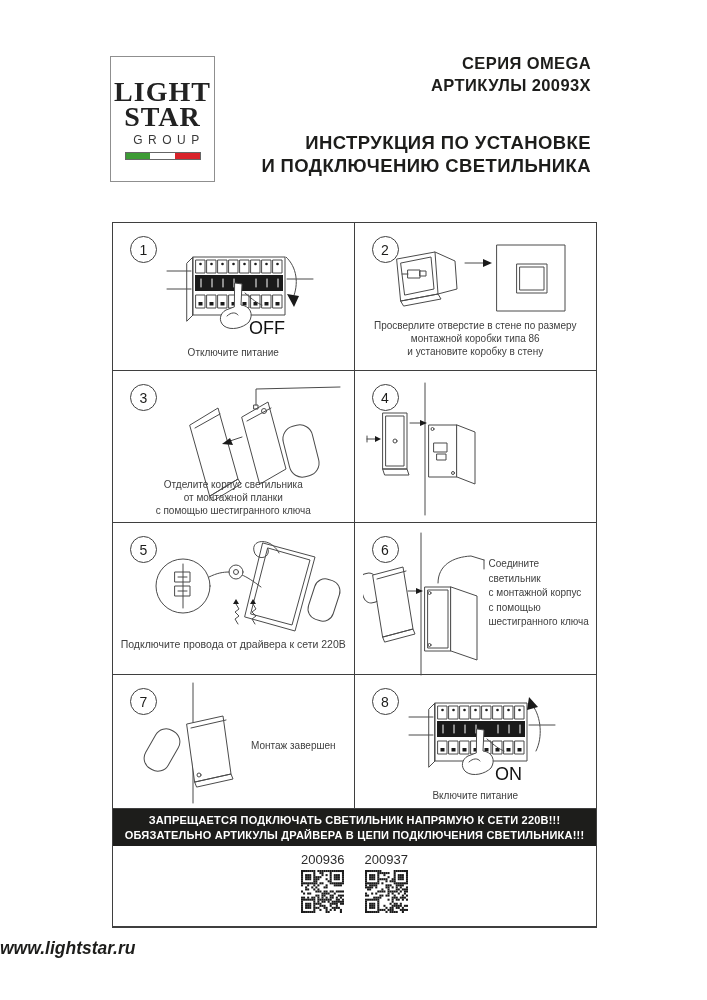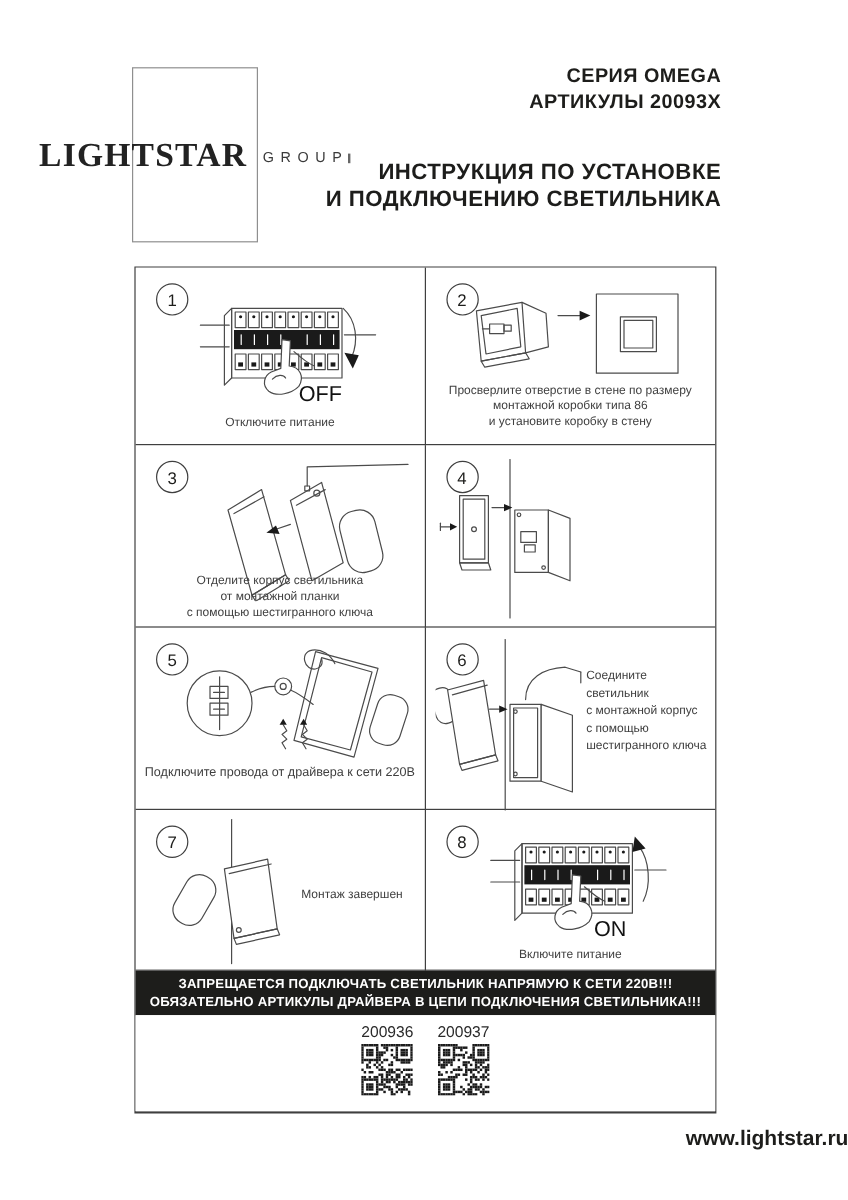--- a/index.html
+++ b/index.html
@@ -6,40 +6,40 @@
   html,body { background:#fbfbfb; }
   body {
     width:707px; height:1000px; position:relative;
     background:#ffffff;
     font-family:"Liberation Sans", sans-serif;
     color:#1d1d1b;
   }
 
   
   .logo-box {
-    position:absolute; left:110px; top:56px; width:105px; height:146px;
+    position:absolute; left:110px; top:56px; width:105px; height:126px;
     border:1px solid #8f8f8f; background:#fff;
-    display:flex; flex-direction:row; align-items:center; justify-content:center;
+    display:flex; flex-direction:column; align-items:center; justify-content:center;
   }
   .logo-word {
     font-family:"Liberation Serif", serif; font-weight:bold;
     font-size:28px; line-height:25px; letter-spacing:1px; color:#222;
   }
   .logo-group {
     font-family:"Liberation Sans", sans-serif; font-size:12px;
     letter-spacing:5.5px; color:#3a3a3a; margin:4px 0 0 13px;
   }
   .logo-flag {
     margin-top:5px; width:76px; height:8px; border:1px solid #666;
     display:flex;
   }
   .logo-flag span { flex:1 1 0; }
 
   .title-block {
-    position:absolute; right:106px; top:52px; text-align:right;
+    position:absolute; right:116px; top:52px; text-align:right;
   }
   .title-series, .title-articles {
     font-weight:bold; font-size:16.5px; line-height:22px; letter-spacing:0.4px;
   }
   .title-main {
     margin-top:36px; font-weight:bold; font-size:18.5px; line-height:22.5px;
     letter-spacing:0.4px; white-space:pre-line;margin-left:12px;
   }
 
   
@@ -93,22 +93,22 @@
     display:flex; justify-content:center; align-items:flex-start; gap:20px;
     padding-top:6px;
   }
   .qr-item { display:flex; flex-direction:column; align-items:center; }
   .qr-label { font-size:13px; color:#2a2a2a; margin-bottom:3px; }
   .qr-svg { width:43px; height:43px; }
   .qr-svg rect { fill:#1a1a1a; }
 
   
   .footer {
-    position:absolute; left:0; right:0; top:938px; text-align:right;
-    font-weight:bold; font-size:17.5px; color:#1d1d1b;
+    position:absolute; left:0; right:0; top:938px; text-align:left;
+    font-weight:bold; font-size:17.5px; color:#1d1d1b;font-style:italic;
   }
 </style>
 </head>
 <body>
 
 <svg width="0" height="0" style="position:absolute" aria-hidden="true">
   <defs>
     <pattern id="hatchB" width="13" height="13" patternUnits="userSpaceOnUse">
       <line x1="0" y1="0" x2="13" y2="13" stroke="#8f8f8f" stroke-width="0.9"></line>
     </pattern>

